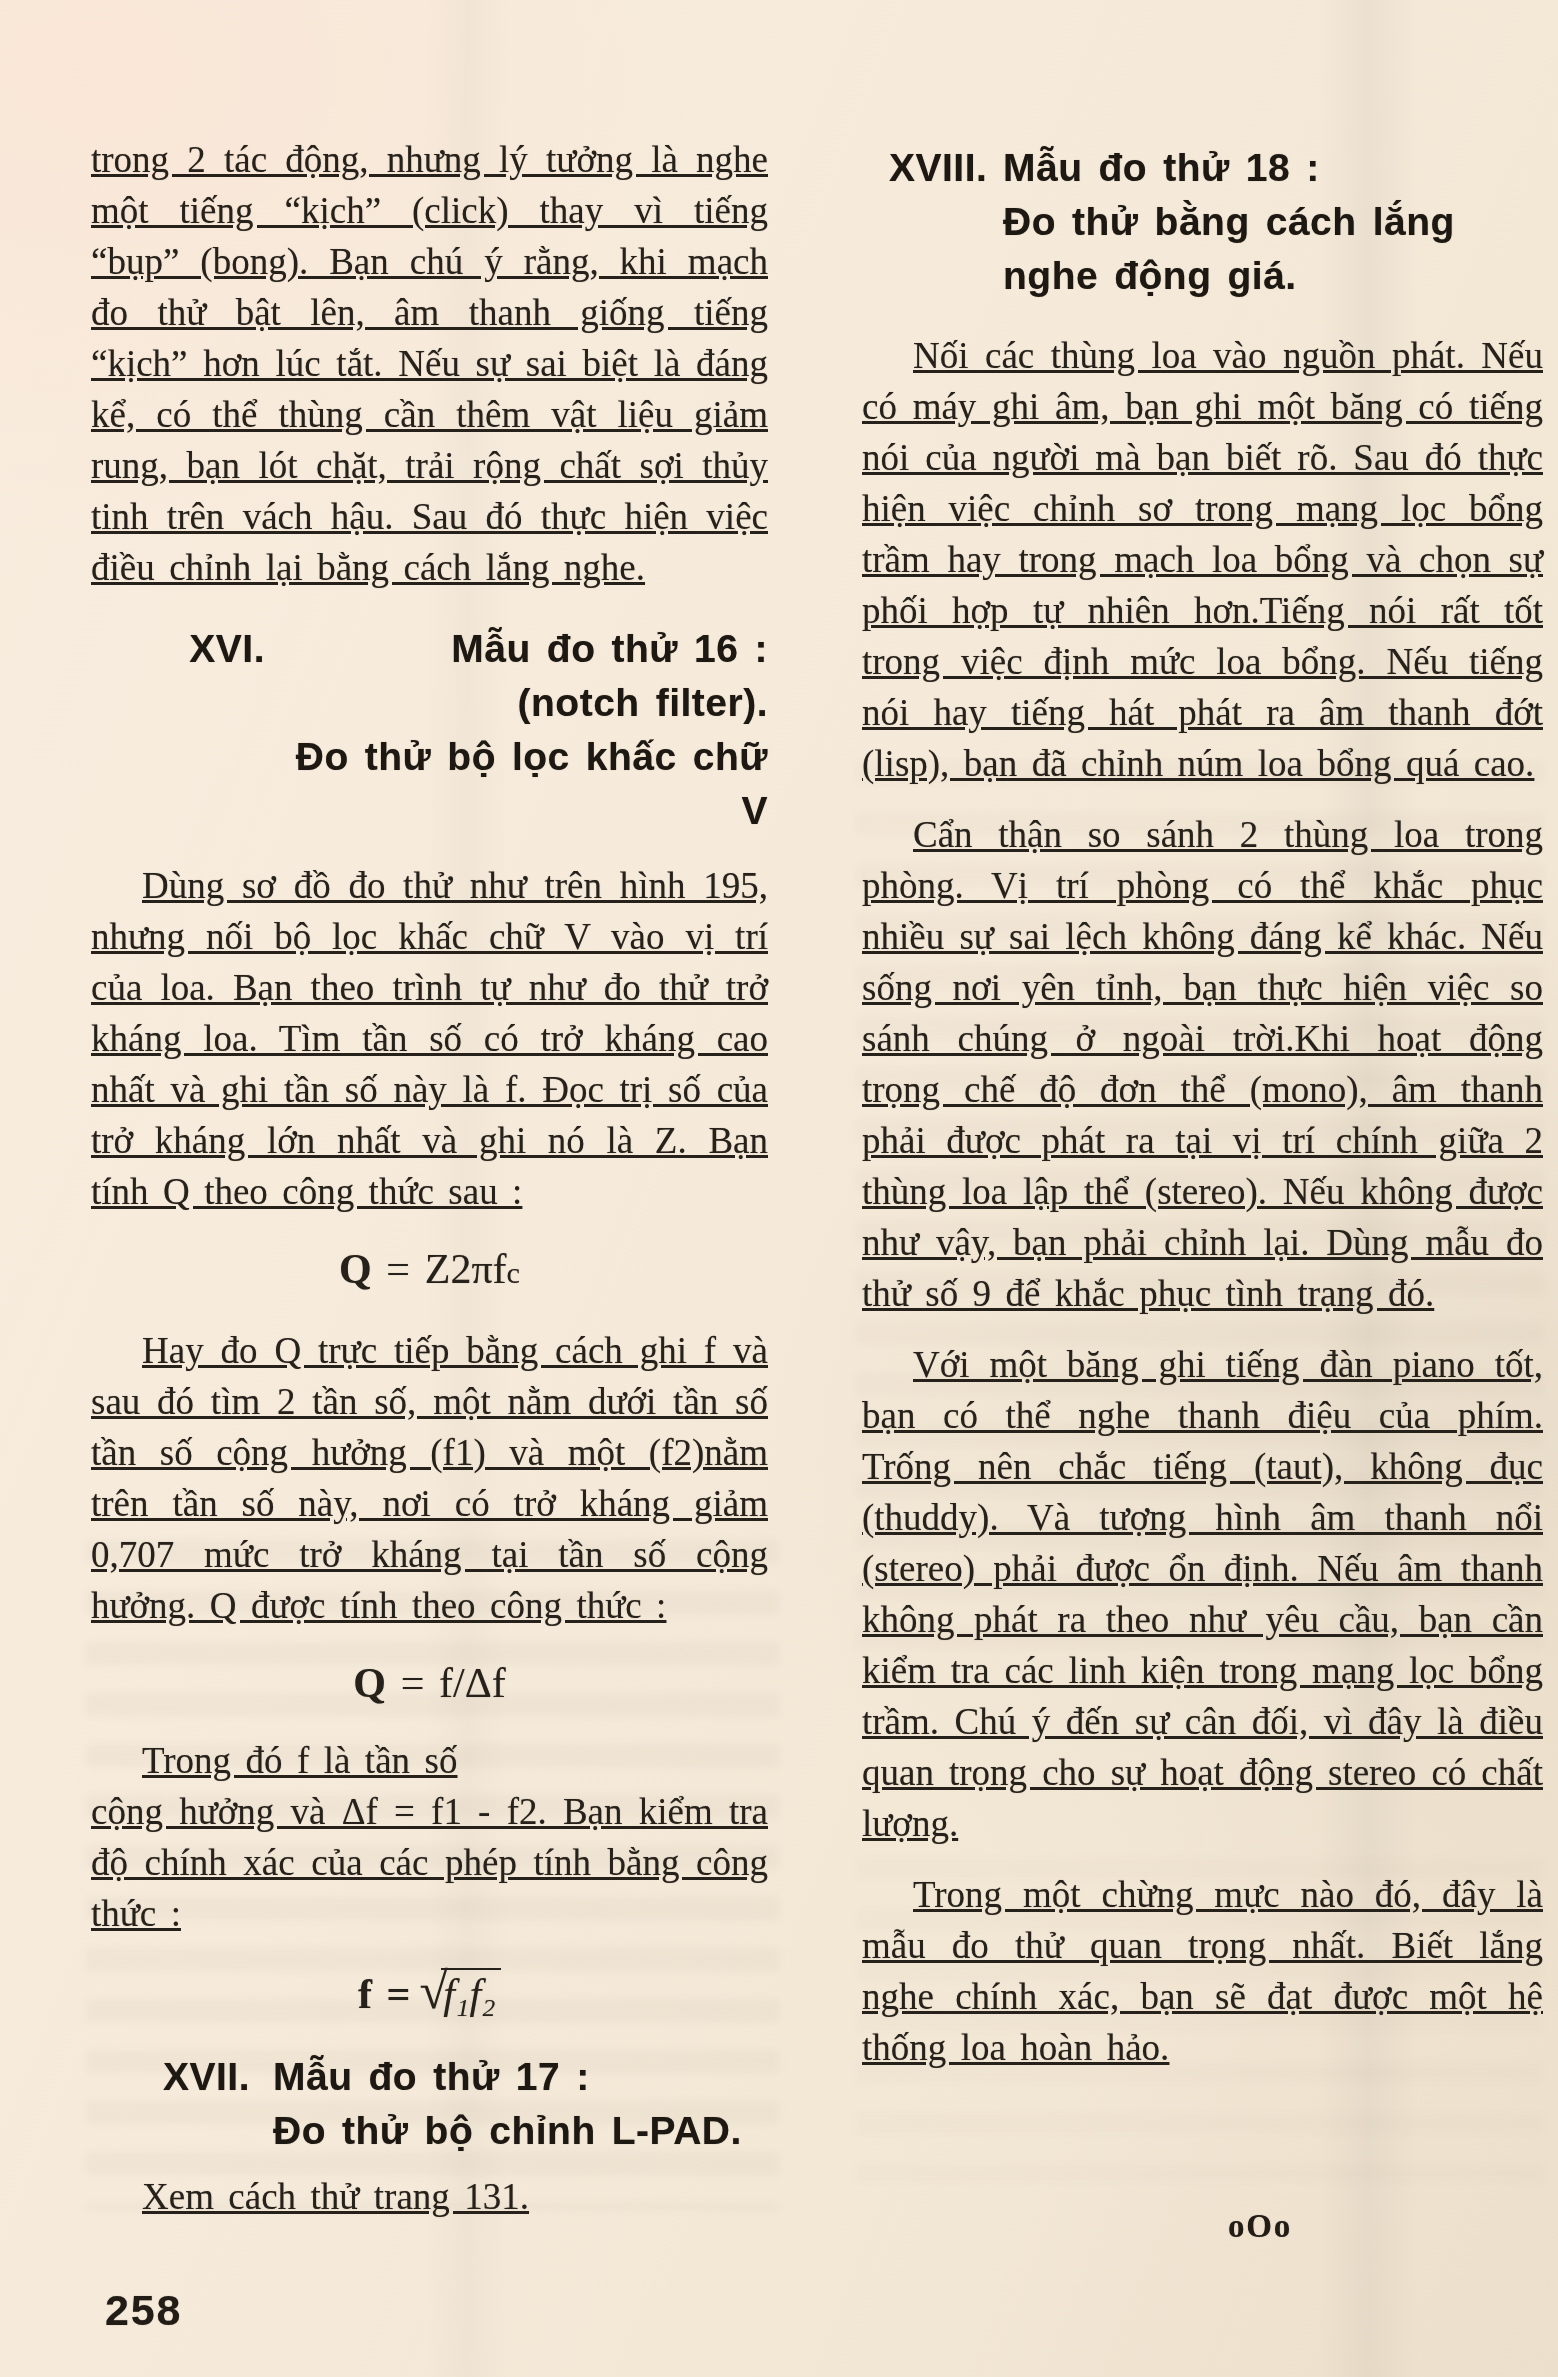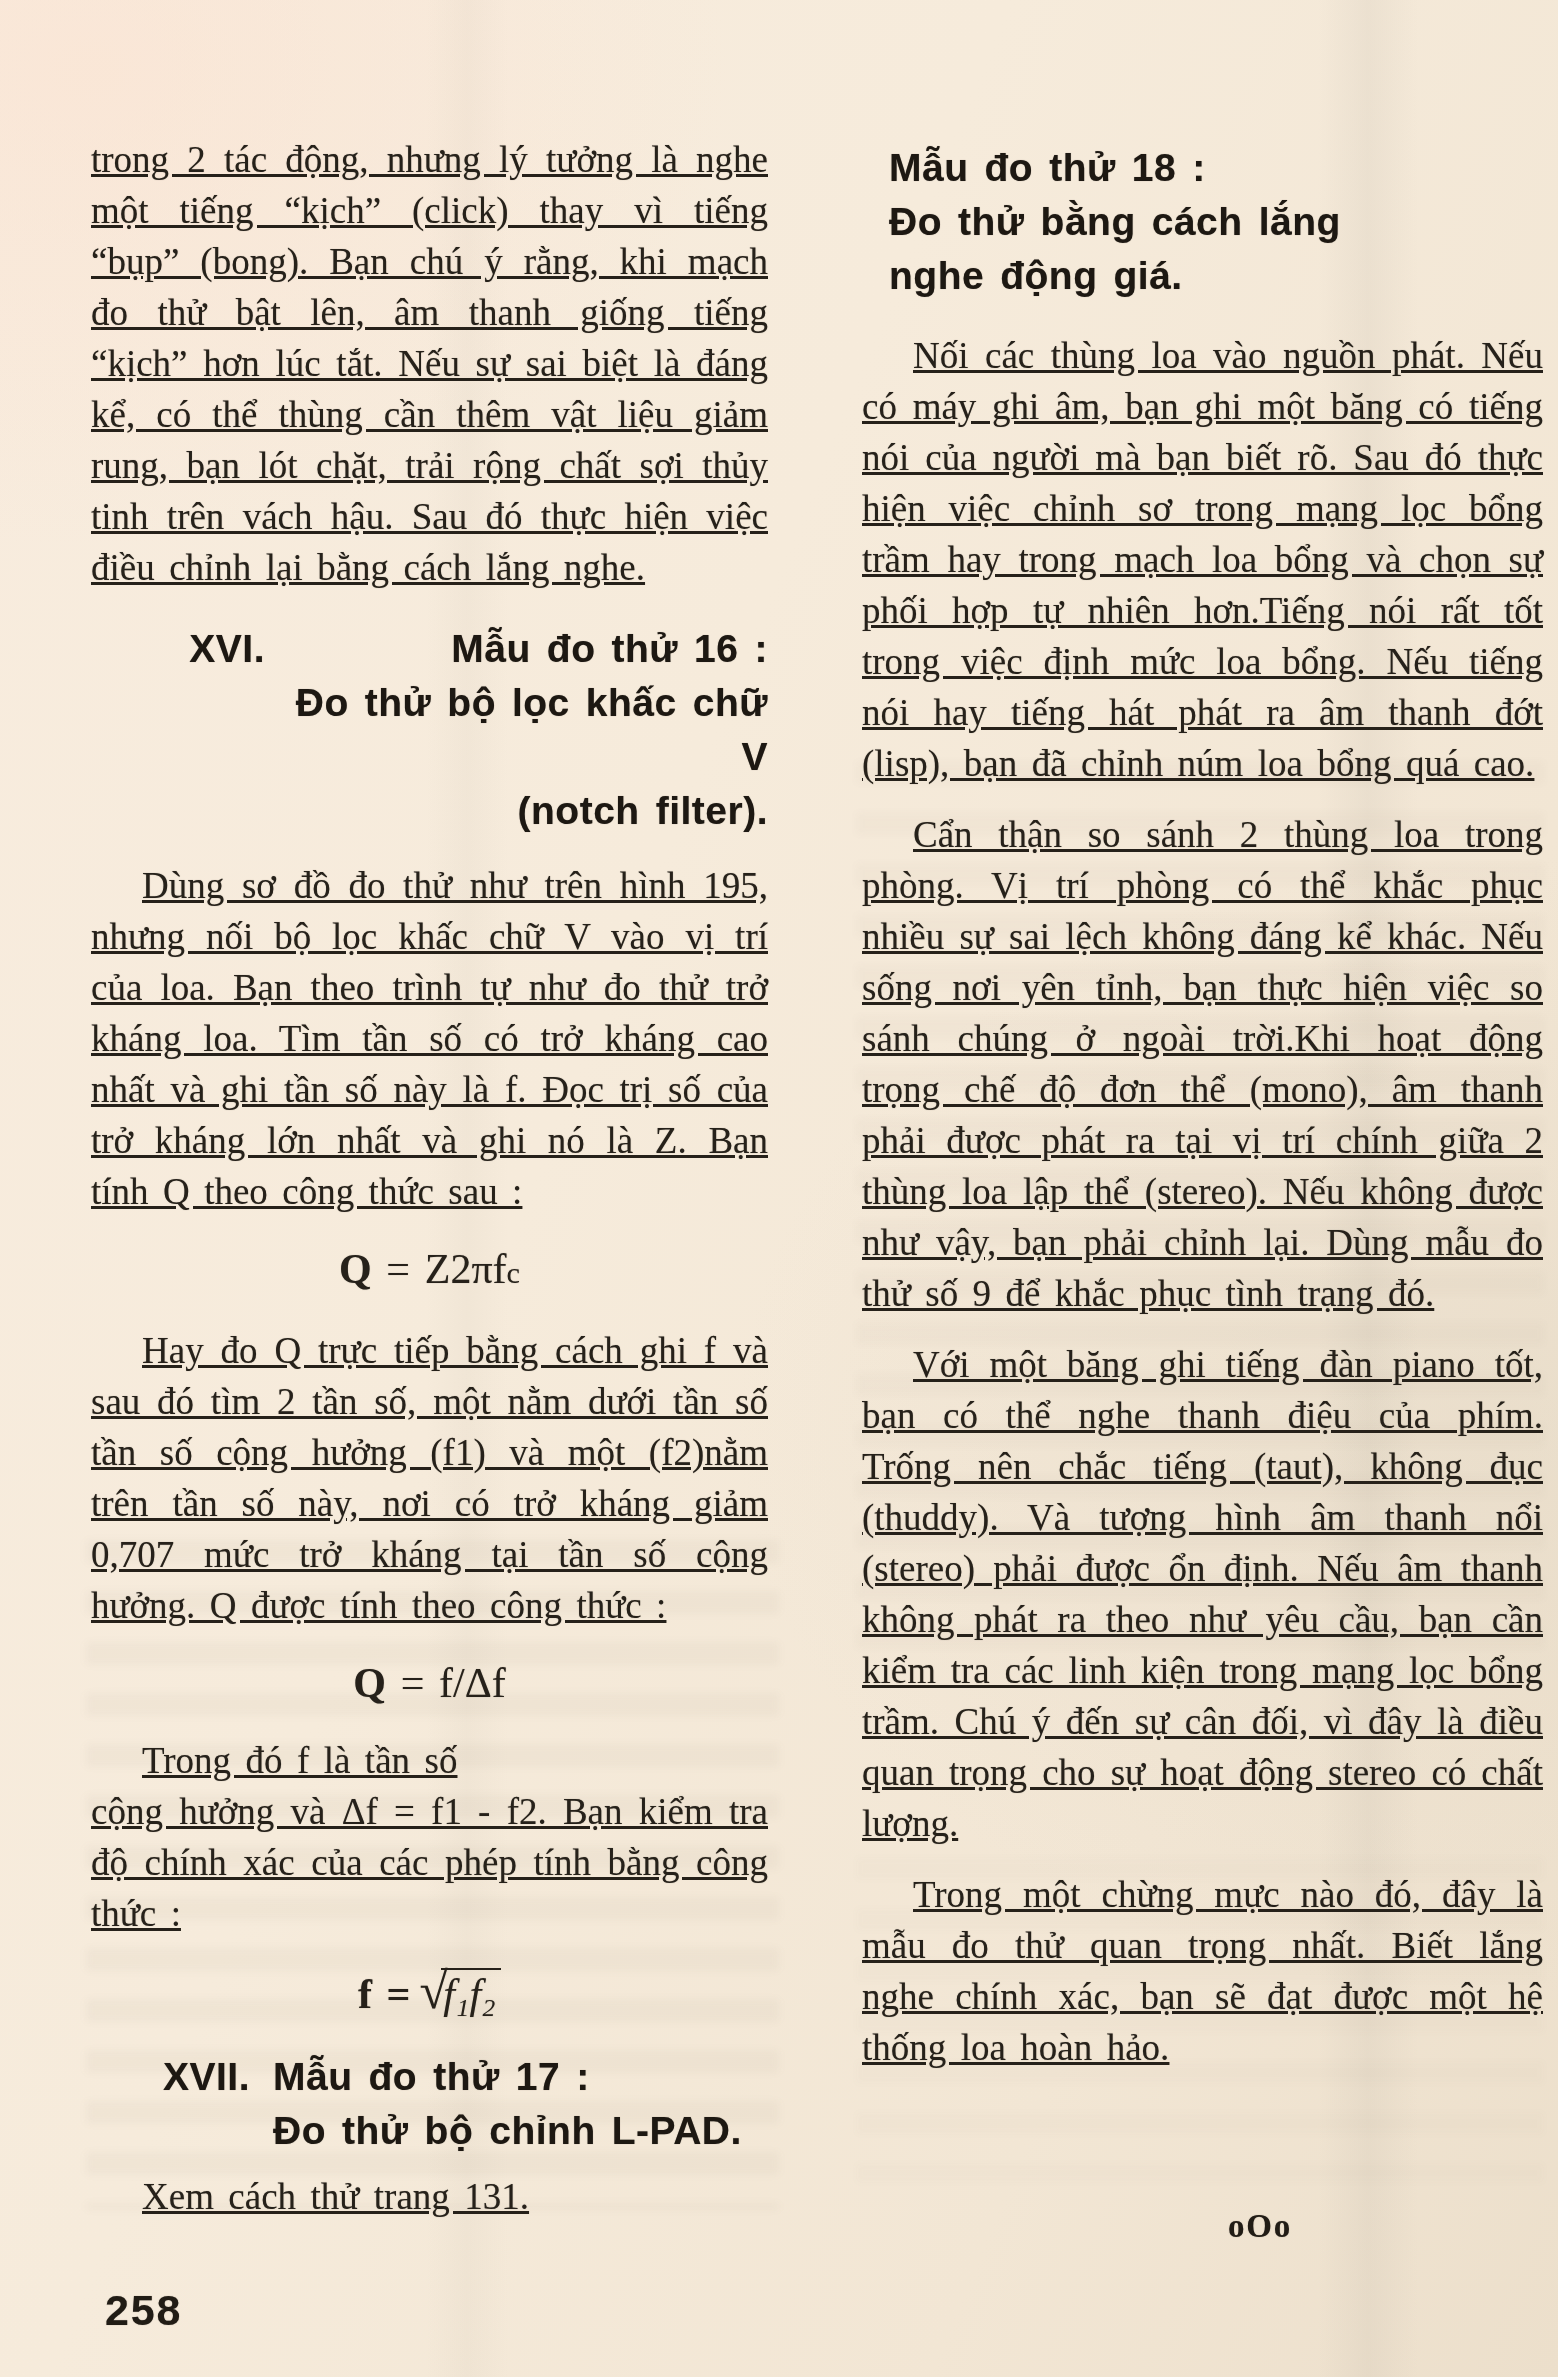--- a/index.html
+++ b/index.html
@@ -74,22 +74,22 @@
   <div class="ghost g2"></div>
   <div class="ghost g3"></div>
 
   <div class="col col-left">
     <p>trong 2 tác động, nhưng lý tưởng là nghe một tiếng “kịch” (click) thay vì tiếng “bụp” (bong). Bạn chú ý rằng, khi mạch đo thử bật lên, âm thanh giống tiếng “kịch” hơn lúc tắt. Nếu sự sai biệt là đáng kể, có thể thùng cần thêm vật liệu giảm rung, bạn lót chặt, trải rộng chất sợi thủy tinh trên vách hậu. Sau đó thực hiện việc điều chỉnh lại bằng cách lắng nghe.</p>
 
     <div class="section sec16">
       <span class="numeral">XVI.</span>
       <span class="titles">
         <div>Mẫu đo thử 16 :</div>
+        <div>(notch filter).</div>
         <div>Đo thử bộ lọc khấc chữ V</div>
-        <div>(notch filter).</div>
       </span>
     </div>
 
     <p class="indent">Dùng sơ đồ đo thử như trên hình 195, nhưng nối bộ lọc khấc chữ V vào vị trí của loa. Bạn theo trình tự như đo thử trở kháng loa. Tìm tần số có trở kháng cao nhất và ghi tần số này là f. Đọc trị số của trở kháng lớn nhất và ghi nó là Z. Bạn tính Q theo công thức sau :</p>
 
     <div class="formula">
       <span class="f-var">Q</span><span> = Z2πf</span><span class="f-sub">c</span>
     </div>
 
     <p class="indent">Hay đo Q trực tiếp bằng cách ghi f và sau đó tìm 2 tần số, một nằm dưới tần số tần số cộng hưởng (f1) và một (f2)nằm trên tần số này, nơi có trở kháng giảm 0,707 mức trở kháng tại tần số cộng hưởng. Q được tính theo công thức :</p>
@@ -110,20 +110,21 @@
         <div>Mẫu đo thử 17 :</div>
         <div>Đo thử bộ chỉnh L-PAD.</div>
       </span>
     </div>
 
     <p class="indent">Xem cách thử trang 131.</p>
   </div>
 
   <div class="col col-right">
     <div class="section sec18">
+      <span class="numeral">XVIII.</span>
       <span class="titles">
         <div>Mẫu đo thử 18 :</div>
         <div>Đo thử bằng cách lắng</div>
         <div>nghe động giá.</div>
       </span>
     </div>
 
     <p class="indent">Nối các thùng loa vào nguồn phát. Nếu có máy ghi âm, bạn ghi một băng có tiếng nói của người mà bạn biết rõ. Sau đó thực hiện việc chỉnh sơ trong mạng lọc bổng trầm hay trong mạch loa bổng và chọn sự phối hợp tự nhiên hơn.Tiếng nói rất tốt trong việc định mức loa bổng. Nếu tiếng nói hay tiếng hát phát ra âm thanh đớt (lisp), bạn đã chỉnh núm loa bổng quá cao.</p>
     <p class="indent">Cẩn thận so sánh 2 thùng loa trong phòng. Vị trí phòng có thể khắc phục nhiều sự sai lệch không đáng kể khác. Nếu sống nơi yên tỉnh, bạn thực hiện việc so sánh chúng ở ngoài trời.Khi hoạt động trọng chế độ đơn thể (mono), âm thanh phải được phát ra tại vị trí chính giữa 2 thùng loa lập thể (stereo). Nếu không được như vậy, bạn phải chỉnh lại. Dùng mẫu đo thử số 9 để khắc phục tình trạng đó.</p>
     <p class="indent">Với một băng ghi tiếng đàn piano tốt, bạn có thể nghe thanh điệu của phím. Trống nên chắc tiếng (taut), không đục (thuddy). Và tượng hình âm thanh nổi (stereo) phải được ổn định. Nếu âm thanh không phát ra theo như yêu cầu, bạn cần kiểm tra các linh kiện trong mạng lọc bổng trầm. Chú ý đến sự cân đối, vì đây là điều quan trọng cho sự hoạt động stereo có chất lượng.</p>

